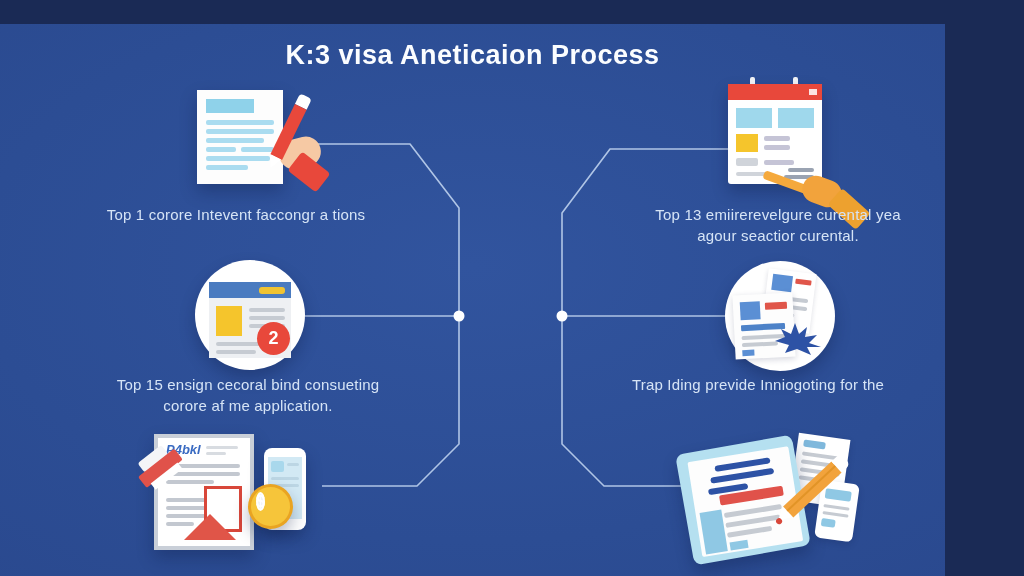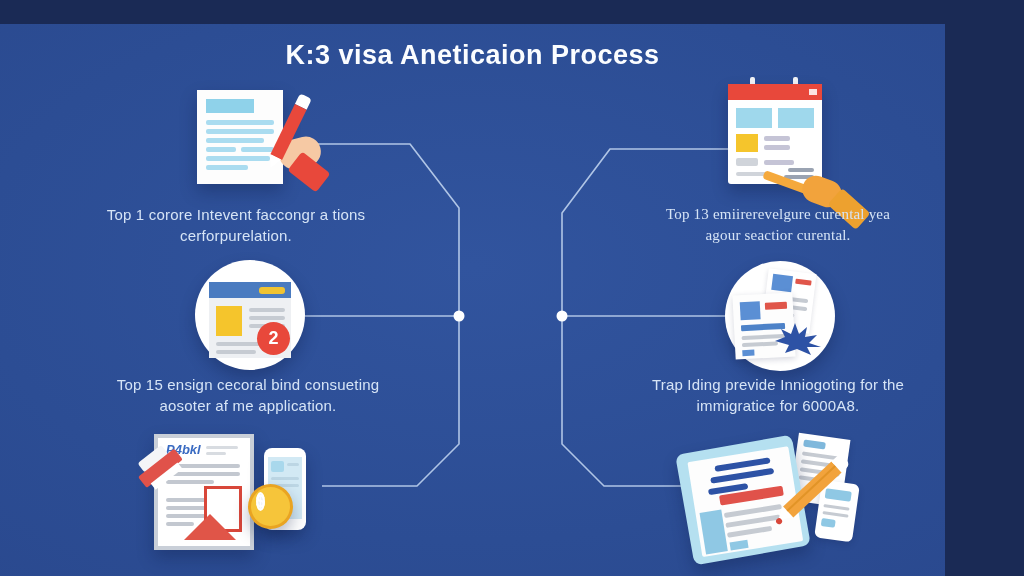--- a/index.html
+++ b/index.html
@@ -5,21 +5,21 @@
   html,body{margin:0;padding:0;background:#1a2a55;}
   .stage{position:relative;width:945px;height:576px;overflow:hidden;
     font-family:"Liberation Sans",sans-serif;
     background:radial-gradient(ellipse 900px 500px at 50% 42%, #31549e 0%, #2c4d94 55%, #29478c 100%);margin-top:24px;}
   .bottom-bar{position:absolute;left:0;bottom:0;width:100%;height:5px;background:#15255c;}
   .title{position:absolute;top:16px;left:0;width:100%;text-align:center;
     color:#fbfdff;font-size:27px;font-weight:bold;letter-spacing:.5px;}
   .caption{position:absolute;width:320px;text-align:center;color:#d6e4f6;
     font-size:15px;line-height:21px;letter-spacing:.2px;}
   .cap-l1{left:76px;top:180px;} .cap-l2{left:88px;top:350px;}
-  .cap-r1{left:618px;top:180px;font-family:Liberation Serif, serif;} .cap-r2{left:618px;top:350px;}
+  .cap-r1{left:618px;top:180px;} .cap-r2{left:598px;top:350px;}
   svg.connectors{position:absolute;left:0;top:0;}
   .icon{position:absolute;}
   .shadow{box-shadow:0 8px 16px rgba(10,22,62,.30);}
   .abs{position:absolute;}
   .ln{position:absolute;height:4px;border-radius:2px;background:#c6cbd2;}
   
   .ic1{left:185px;top:58px;width:150px;height:110px;}
   .ic1 .sheet{left:12px;top:8px;width:86px;height:94px;background:#fdfdfd;}
   .ic1 .hd{left:9px;top:9px;width:48px;height:14px;background:#8fd2ea;position:absolute;}
   .ic1 .bl{background:#aadcf0;height:5px;}
@@ -265,29 +265,27 @@
       <div class="tip"></div>
       <div class="nib"></div>
       <div class="bd"></div>
       <div class="st"></div>
       <div class="er"></div>
     </div>
   </div>
 
   <div class="caption cap-l1">
     <div>Top 1 corore Intevent faccongr a tions</div>
-    <div>cerforpurelation.</div>
   </div>
   <div class="caption cap-l2">
     <div>Top 15 ensign cecoral bind consueting</div>
-    <div>aosoter af me application.</div>
+    <div>corore af me application.</div>
   </div>
   <div class="caption cap-r1">
     <div>Top 13 emiirerevelgure curental yea</div>
     <div>agour seactior curental.</div>
   </div>
   <div class="caption cap-r2">
     <div>Trap Iding previde Inniogoting for the</div>
-    <div>immigratice for 6000A8.</div>
   </div>
 
   <div class="bottom-bar"></div>
 </div>
 
 </body></html>

